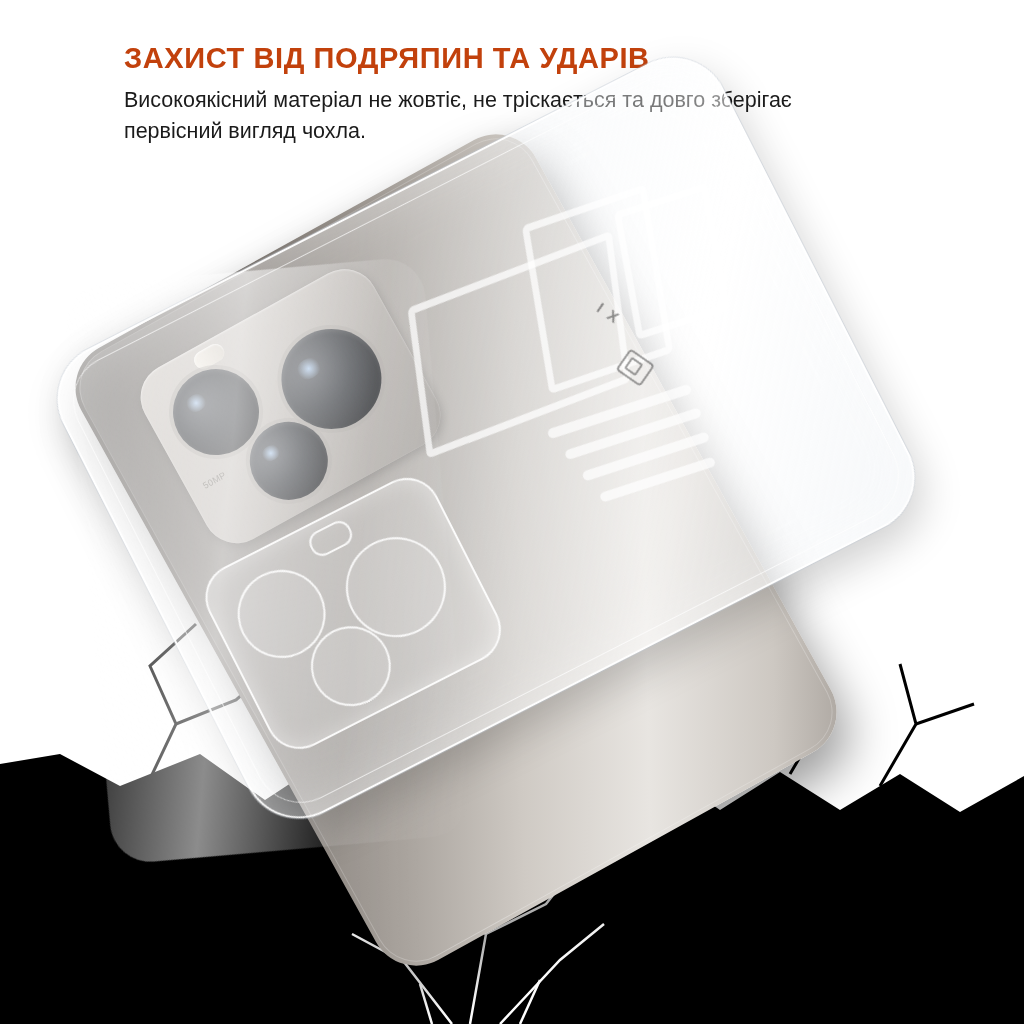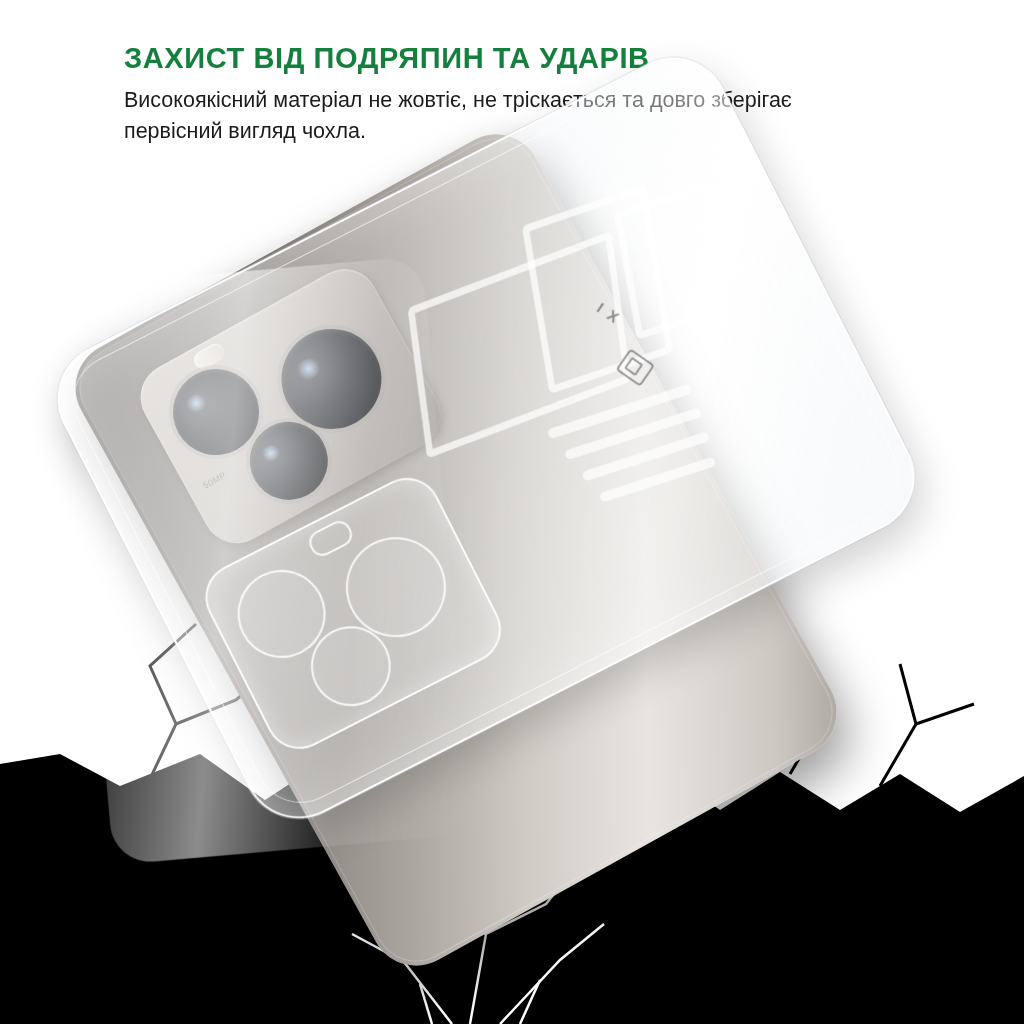--- a/index.html
+++ b/index.html
@@ -28,21 +28,21 @@
   .text-block {
     position: absolute;
     left: 124px;
     top: 42px;
     width: 800px;
   }
   .headline {
     font-size: 29px;
     font-weight: bold;
     letter-spacing: 0.6px;
-    color: #15803d;
+    color: #c2410c;
     line-height: 1.15;
     margin: 0 0 10px 0;
     white-space: nowrap;
   }
   .subline {
     font-size: 21.5px;
     font-weight: normal;
     color: #1b1b1b;
     line-height: 1.42;
     margin: 0;

